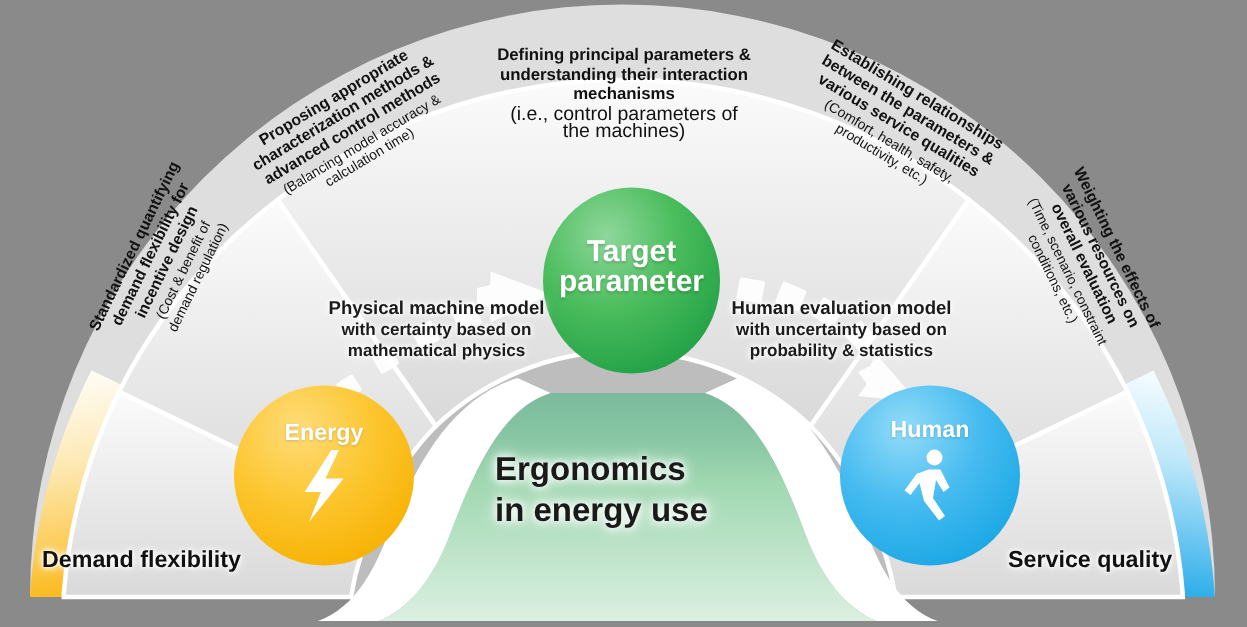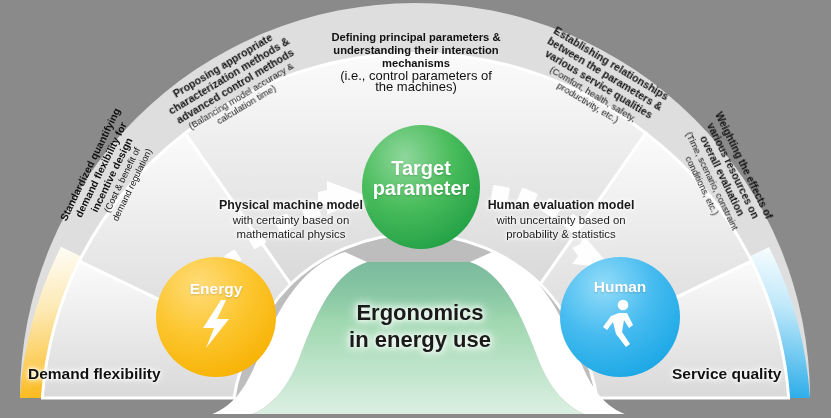--- a/index.html
+++ b/index.html
@@ -34,41 +34,41 @@
   #seg3 .s{font-size:9.3px;line-height:10.8px;}
 
   #seg4{left:648px;top:147px;width:150px;transform:rotate(64deg);transform-origin:50% 50%;}
   #seg4 .t{font-size:10.4px;line-height:12px;}
   #seg4 .s{font-size:9.2px;line-height:10.6px;}
 
   
   .model{position:absolute;text-align:center;color:#1b1b1b;
          text-shadow:0 0 3px #fff,0 0 4px #fff,0 0 7px #fff;}
   .model .h{font-size:12.4px;font-weight:bold;line-height:15px;}
-  .model .d{font-size:11.4px;font-weight:normal;line-height:14px;}
+  .model .d{font-size:11.4px;font-weight:bold;line-height:14px;}
   #modelL{left:182px;top:198px;width:218px;}
   #modelR{left:450px;top:198px;width:222px;}
 
   
   .circ-lab{position:absolute;text-align:center;color:#fff;font-weight:bold;}
   #lab-target{left:351px;top:158px;width:140px;font-size:20px;line-height:20px;
               text-shadow:0 1px 2px rgba(0,0,0,.18);}
   #lab-energy{left:155px;top:280px;width:122px;font-size:15.5px;
               text-shadow:0 1px 2px rgba(0,0,0,.18);}
   #lab-human{left:556px;top:278px;width:128px;font-size:15.5px;
              text-shadow:0 1px 2px rgba(0,0,0,.18);}
 
   
   .banner{position:absolute;font-weight:bold;font-size:15.5px;color:#111;
           text-shadow:0 0 3px #fff,0 0 4px #fff,0 0 8px #fff;}
   #lab-demand{left:28px;top:365px;}
   #lab-service{left:672px;top:365px;text-align:right;}
 
   
-  #lab-core{position:absolute;left:320px;top:299px;width:200px;text-align:center;
+  #lab-core{position:absolute;left:330px;top:299px;width:200px;text-align:left;
             color:#1a1a1a;font-weight:bold;font-size:22px;line-height:27px;
             text-shadow:0 0 5px #fff,0 0 8px #fff,0 0 13px #fff;}
 </style>
 </head>
 <body>
 
 <div id="stage">
 
   <svg class="layer" viewBox="0 0 831 418">
     <defs>

